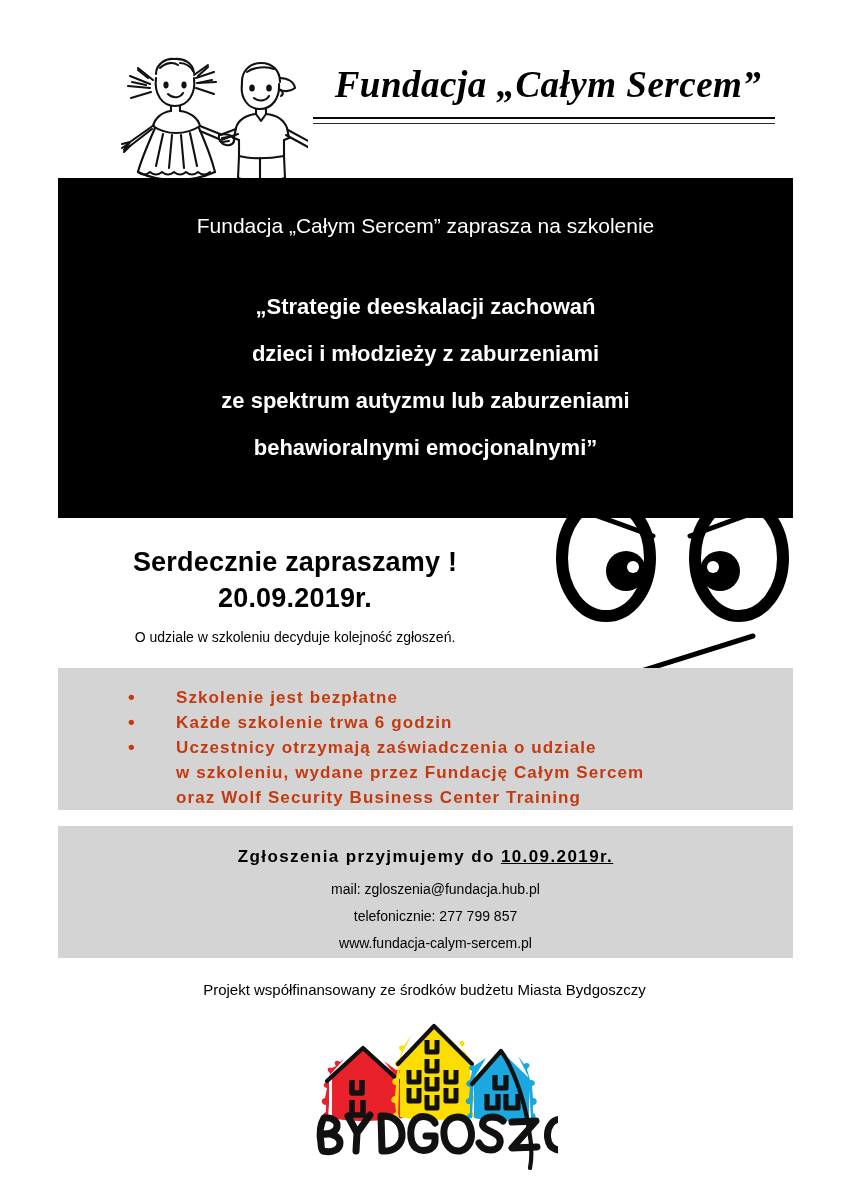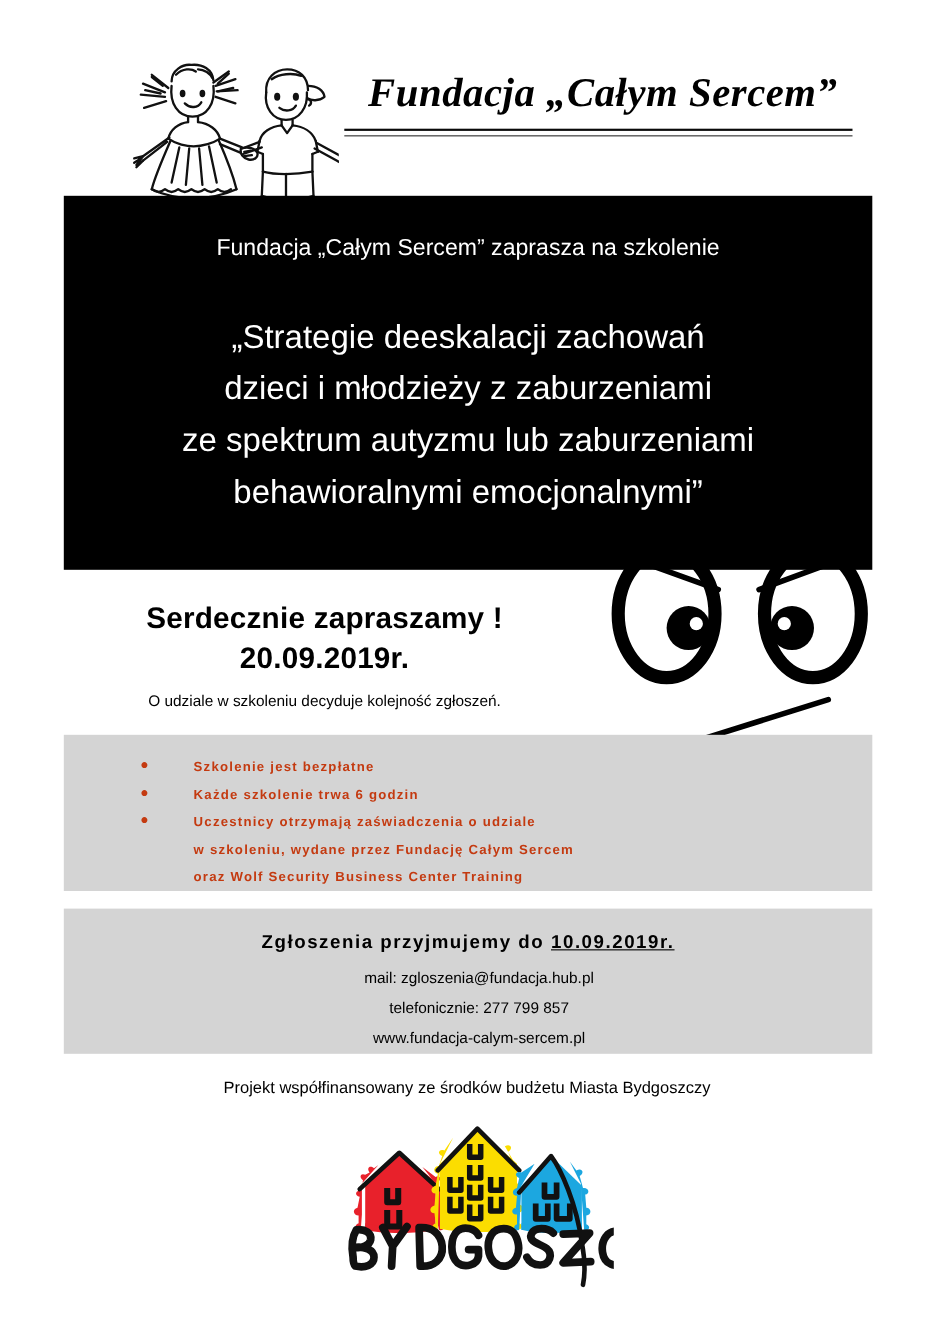--- a/index.html
+++ b/index.html
@@ -69,23 +69,23 @@
     font-size: 21px;
     line-height: 28px;
     white-space: nowrap;
   }
   #banner-title {
     position: absolute;
     left: 0; top: 105px;
     width: 735px;
     text-align: center;
     color: #ffffff;
-    font-size: 30px;
+    font-size: 22px;
     line-height: 47px;
-    font-weight: normal;
+    font-weight: bold;
   }
   #banner-title .tline {
     display: block;
     white-space: nowrap;
   }
 
   
   #eyes-illustration {
     position: absolute;
     left: 543px; top: 488px;
@@ -136,21 +136,21 @@
     position: absolute;
     left: 62px; top: 17px;
     margin: 0;
     padding: 0;
     list-style: none;
   }
   #bullet-list li {
     position: relative;
     padding-left: 56px;
     color: #c43a10;
-    font-size: 12px;
+    font-size: 17px;
     font-weight: bold;
     line-height: 25px;
     letter-spacing: 1.1px;
     white-space: nowrap;
   }
   #bullet-list li::before {
     content: "\2022";
     position: absolute;
     left: 8px;
     top: -1px;

